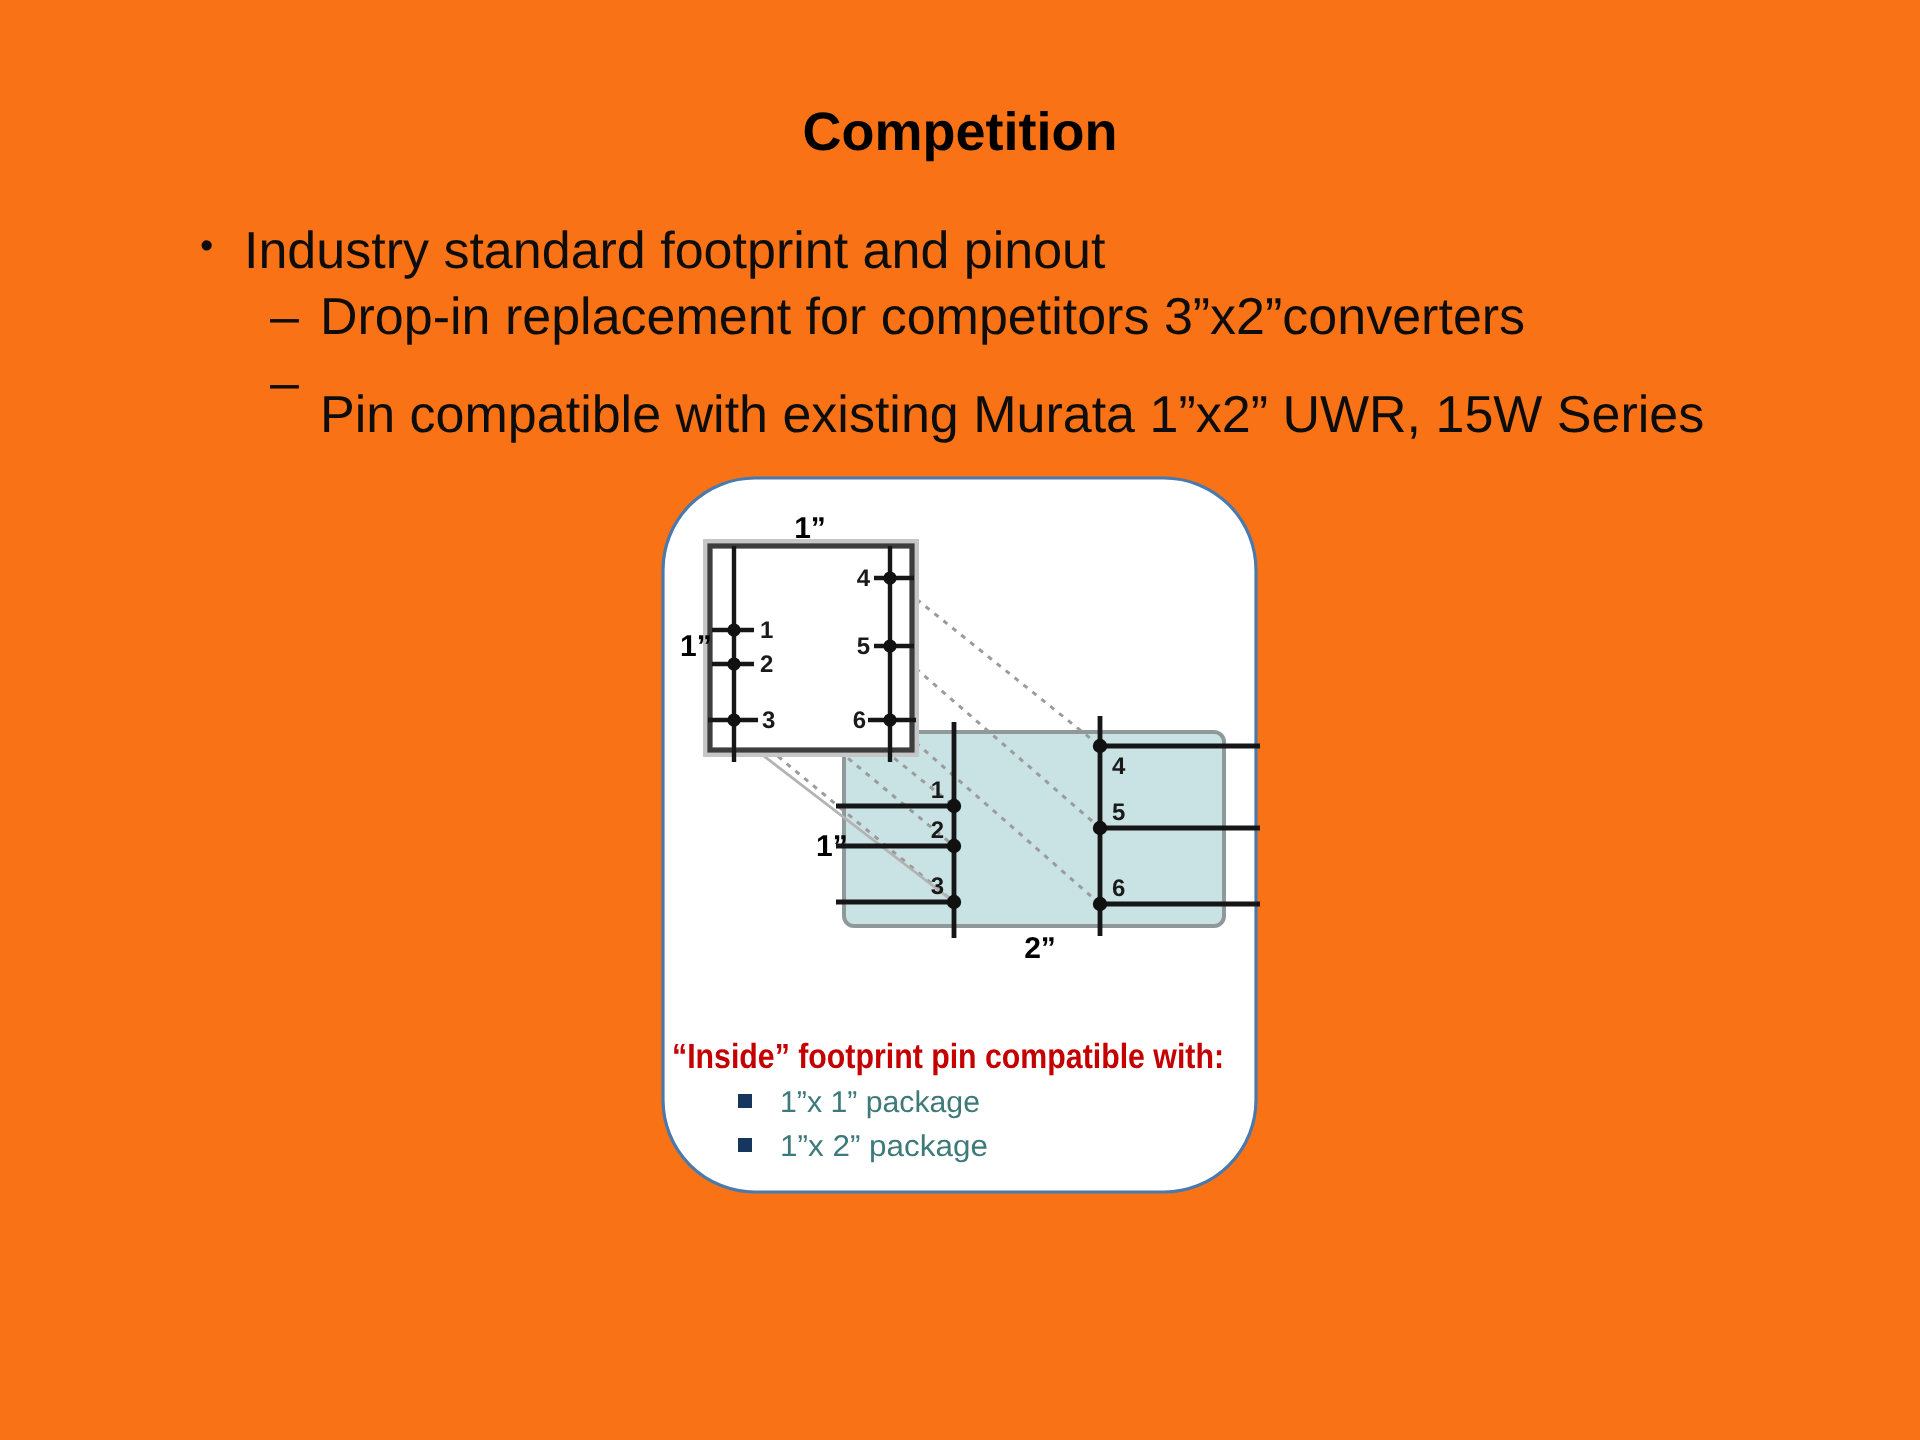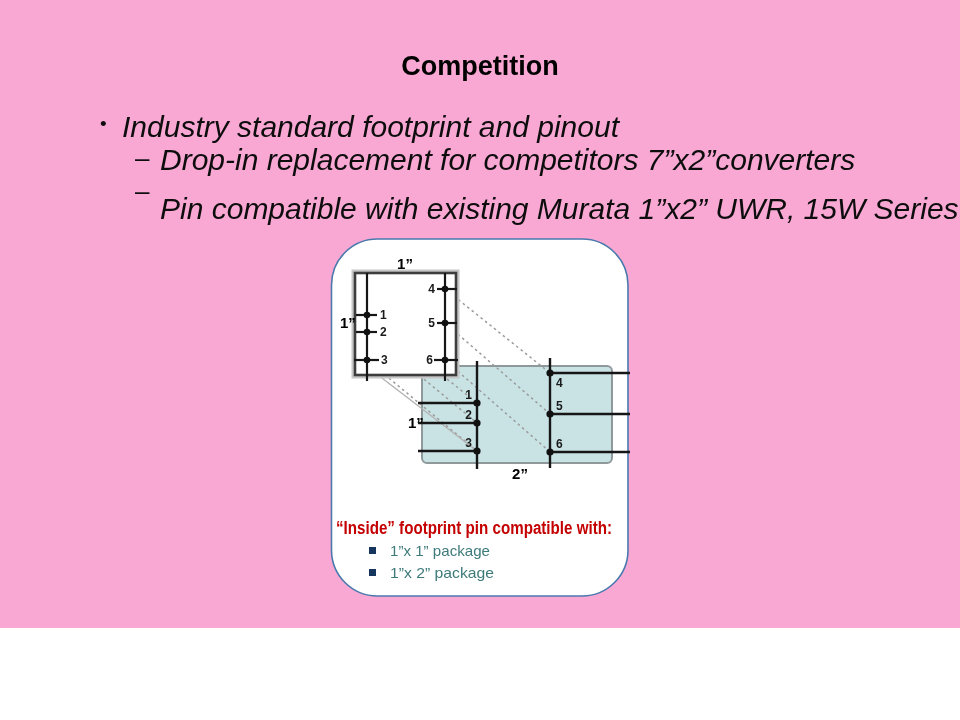--- a/index.html
+++ b/index.html
@@ -1,20 +1,20 @@
 <!DOCTYPE html>
 <html><head>
 <meta charset="utf-8">
 <style>
   html,body{margin:0;padding:0;background:#fff;}
-  .slide{position:relative;width:960px;height:628px;background:#f9a8d4;overflow:hidden;
+  .slide{position:relative;width:960px;height:720px;background:#f97316;overflow:hidden;
          font-family:"Liberation Sans",sans-serif;}
   .title{position:absolute;top:51px;left:0;width:960px;text-align:center;
          font-weight:bold;font-size:27px;color:#000;}
-  .t{position:absolute;font-size:30px;color:#0d0d0d;white-space:nowrap;font-style:italic;}
+  .t{position:absolute;font-size:26px;color:#0d0d0d;white-space:nowrap;}
   #l1{left:122px;top:110px;}
   #l2{left:160px;top:143px;}
   #l3{left:160px;top:192px;}
   .mk{position:absolute;color:#0d0d0d;white-space:nowrap;}
   #mb{left:100px;top:113px;font-size:19px;}
   #d1{left:135px;top:143px;font-size:26px;}
   #d2{left:135px;top:176px;font-size:26px;}
   svg.diagram{position:absolute;left:330px;top:238px;}
   .pl{font:bold 12px "Liberation Sans",sans-serif;fill:#1a1a1a;}
   .dim{font:bold 15px "Liberation Sans",sans-serif;fill:#000;}
@@ -28,21 +28,21 @@
 <body>
 
 <div class="slide">
 
   <div class="title">Competition</div>
 
   <span class="mk" id="mb">•</span>
   <div class="t" id="l1">Industry standard footprint and pinout</div>
 
   <span class="mk" id="d1">–</span>
-  <div class="t" id="l2">Drop-in replacement for competitors 7”x2”converters</div>
+  <div class="t" id="l2">Drop-in replacement for competitors 3”x2”converters</div>
 
   <span class="mk" id="d2">–</span>
   <div class="t" id="l3">Pin compatible with existing Murata 1”x2” UWR, 15W Series</div>
 
   <svg class="diagram" width="300" height="360" viewBox="0 0 300 360">
 
     <rect x="1.5" y="1" width="296.5" height="357" rx="46" fill="#ffffff" stroke="#4a7aad" stroke-width="1.6"></rect>
 
     <rect x="92" y="128" width="190" height="97" rx="5" fill="#c9e3e5" stroke="#8f989b" stroke-width="2"></rect>
 

